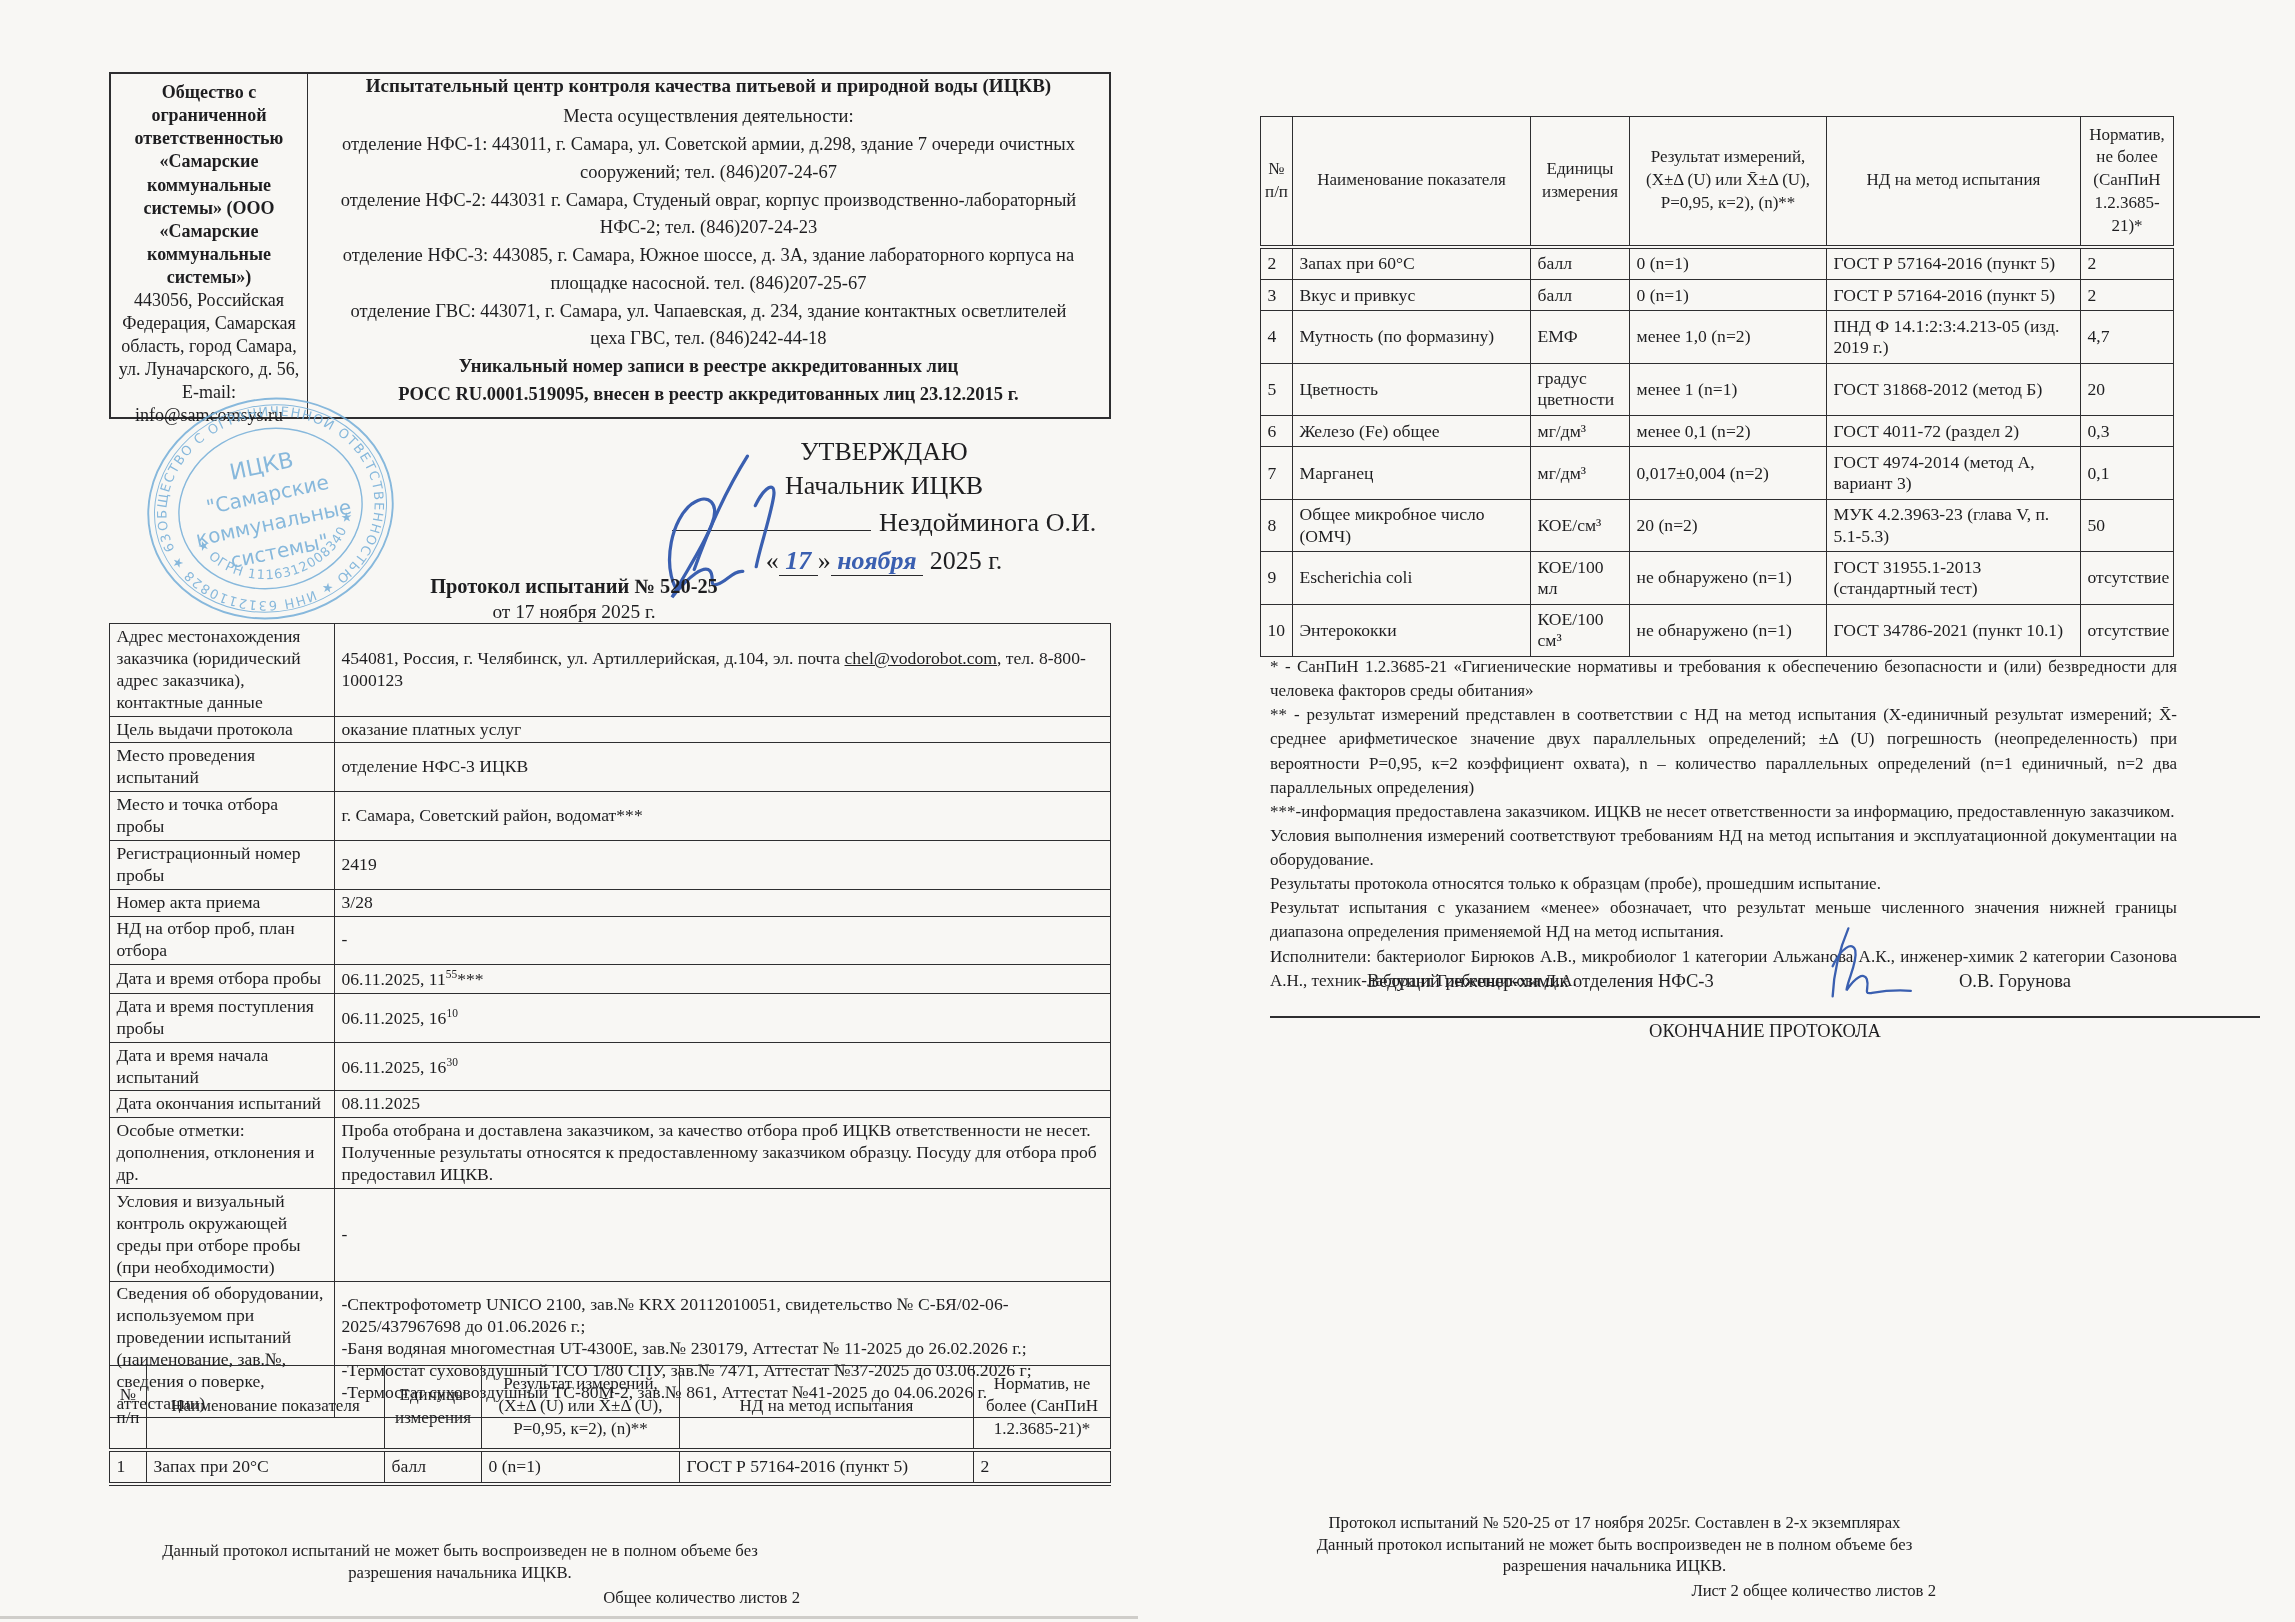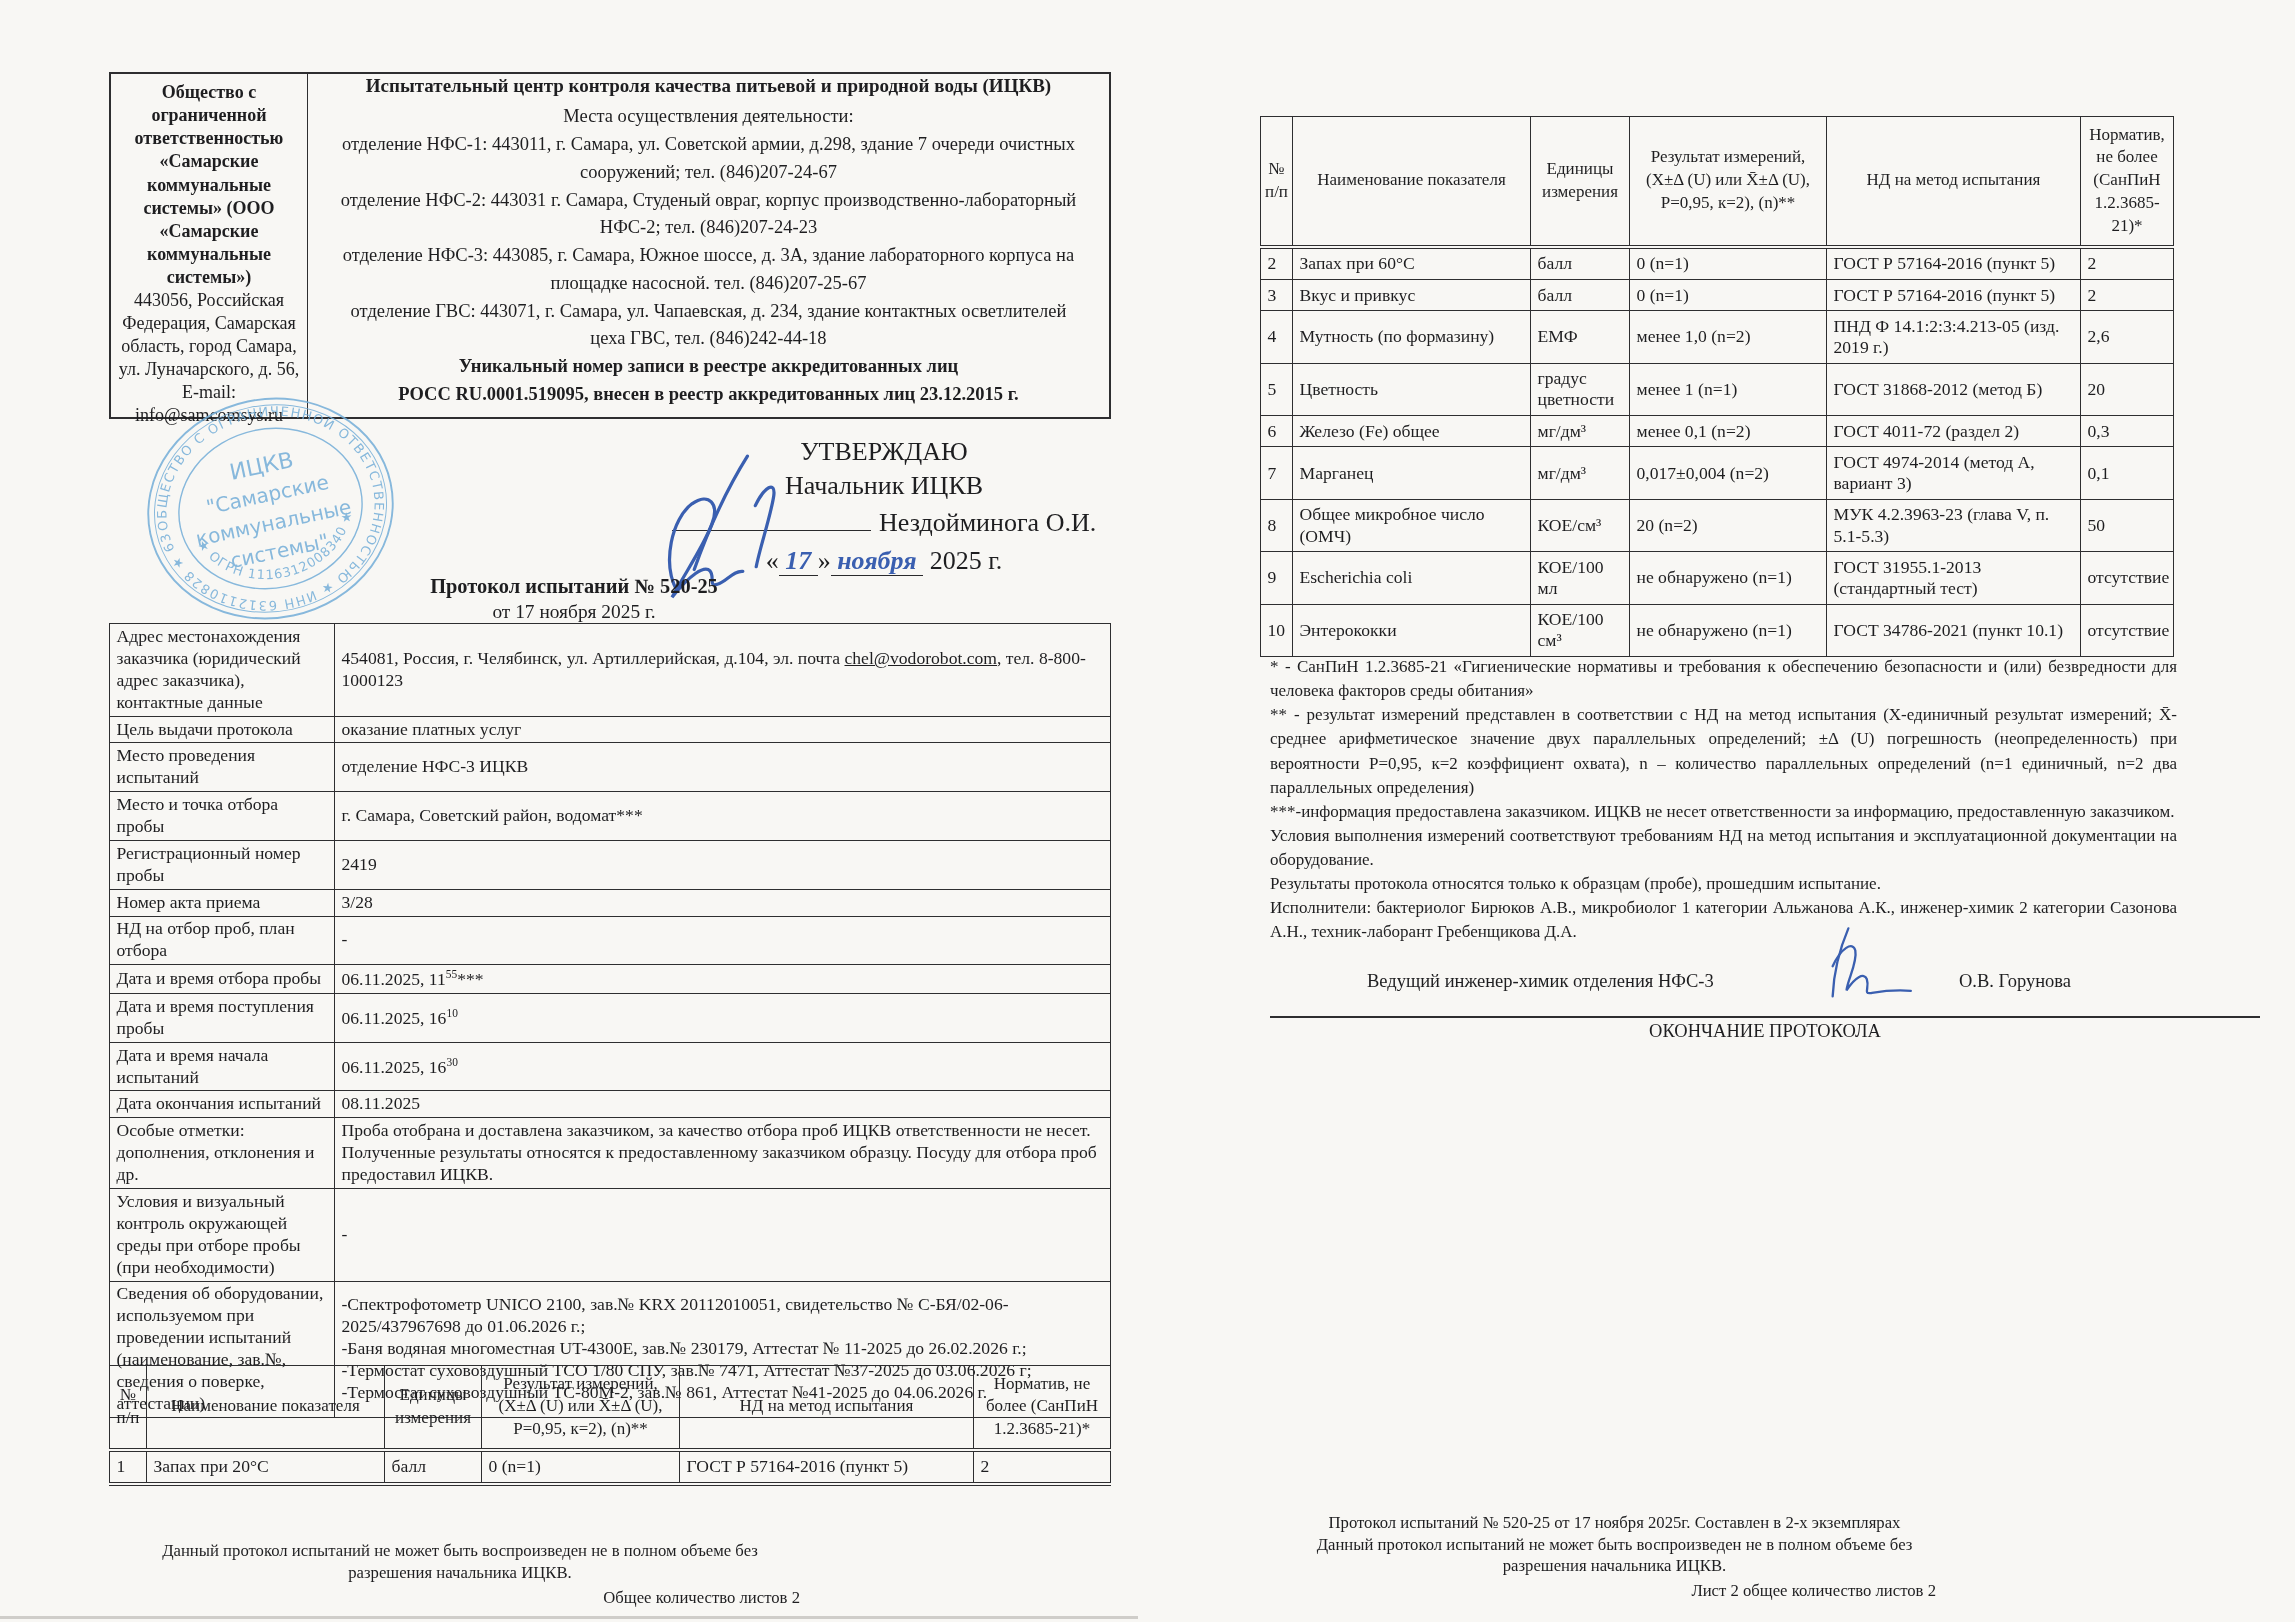--- a/index.html
+++ b/index.html
@@ -282,21 +282,21 @@
         <td data-name="cell-result">0 (n=1)</td>
         <td data-name="cell-method">ГОСТ Р 57164-2016 (пункт 5)</td>
         <td data-name="cell-norm">2</td>
       </tr>
       <tr data-name="table-row">
         <td data-name="cell-num">4</td>
         <td data-name="cell-name">Мутность (по формазину)</td>
         <td data-name="cell-unit">ЕМФ</td>
         <td data-name="cell-result">менее 1,0 (n=2)</td>
         <td data-name="cell-method">ПНД Ф 14.1:2:3:4.213-05 (изд. 2019 г.)</td>
-        <td data-name="cell-norm">2,6</td>
+        <td data-name="cell-norm">4,7</td>
       </tr>
       <tr data-name="table-row">
         <td data-name="cell-num">5</td>
         <td data-name="cell-name">Цветность</td>
         <td data-name="cell-unit">градус цветности</td>
         <td data-name="cell-result">менее 1 (n=1)</td>
         <td data-name="cell-method">ГОСТ 31868-2012 (метод Б)</td>
         <td data-name="cell-norm">20</td>
       </tr>
       <tr data-name="table-row">
@@ -341,20 +341,21 @@
       </tr>
     </tbody>
   </table>
 
   <div class="notes" data-name="footnotes-block">
     <p data-name="footnote-sanpin">* - СанПиН 1.2.3685-21 «Гигиенические нормативы и требования к обеспечению безопасности и (или) безвредности для человека факторов среды обитания»</p>
     <p data-name="footnote-measurement">** - результат измерений представлен в соответствии с НД на метод испытания (X-единичный результат измерений; X̄-среднее арифметическое значение двух параллельных определений; ±Δ (U) погрешность (неопределенность) при вероятности Р=0,95, к=2 коэффициент охвата), n – количество параллельных определений (n=1 единичный, n=2 два параллельных определения)</p>
     <p data-name="footnote-customer-info">***-информация предоставлена заказчиком. ИЦКВ не несет ответственности за информацию, предоставленную заказчиком.</p>
     <p data-name="footnote-conditions">Условия выполнения измерений соответствуют требованиям НД на метод испытания и эксплуатационной документации на оборудование.</p>
     <p data-name="footnote-samples">Результаты протокола относятся только к образцам (пробе), прошедшим испытание.</p>
+    <p data-name="footnote-less-than">Результат испытания с указанием «менее» обозначает, что результат меньше численного значения нижней границы диапазона определения применяемой НД на метод испытания.</p>
     <p data-name="footnote-executors">Исполнители: бактериолог Бирюков А.В., микробиолог 1 категории Альжанова А.К., инженер-химик 2 категории Сазонова А.Н., техник-лаборант Гребенщикова Д.А.</p>
   </div>
 
   <div class="signoff" data-name="signoff-block">
     <span class="role" data-name="signoff-role">Ведущий инженер-химик отделения НФС-3</span>
     <svg class="small-sign" viewBox="0 0 240 190" data-name="chemist-signature-icon">
       <g fill="none" stroke="#3a5fb0" stroke-width="5" stroke-linecap="round">
         <path d="M 70 18 C 50 65 38 120 36 165"></path>
         <path d="M 36 100 C 54 60 80 45 85 66 C 90 92 68 130 66 152 C 84 124 104 112 110 128 C 116 146 102 160 118 158 C 136 155 162 150 205 153"></path>
       </g>

